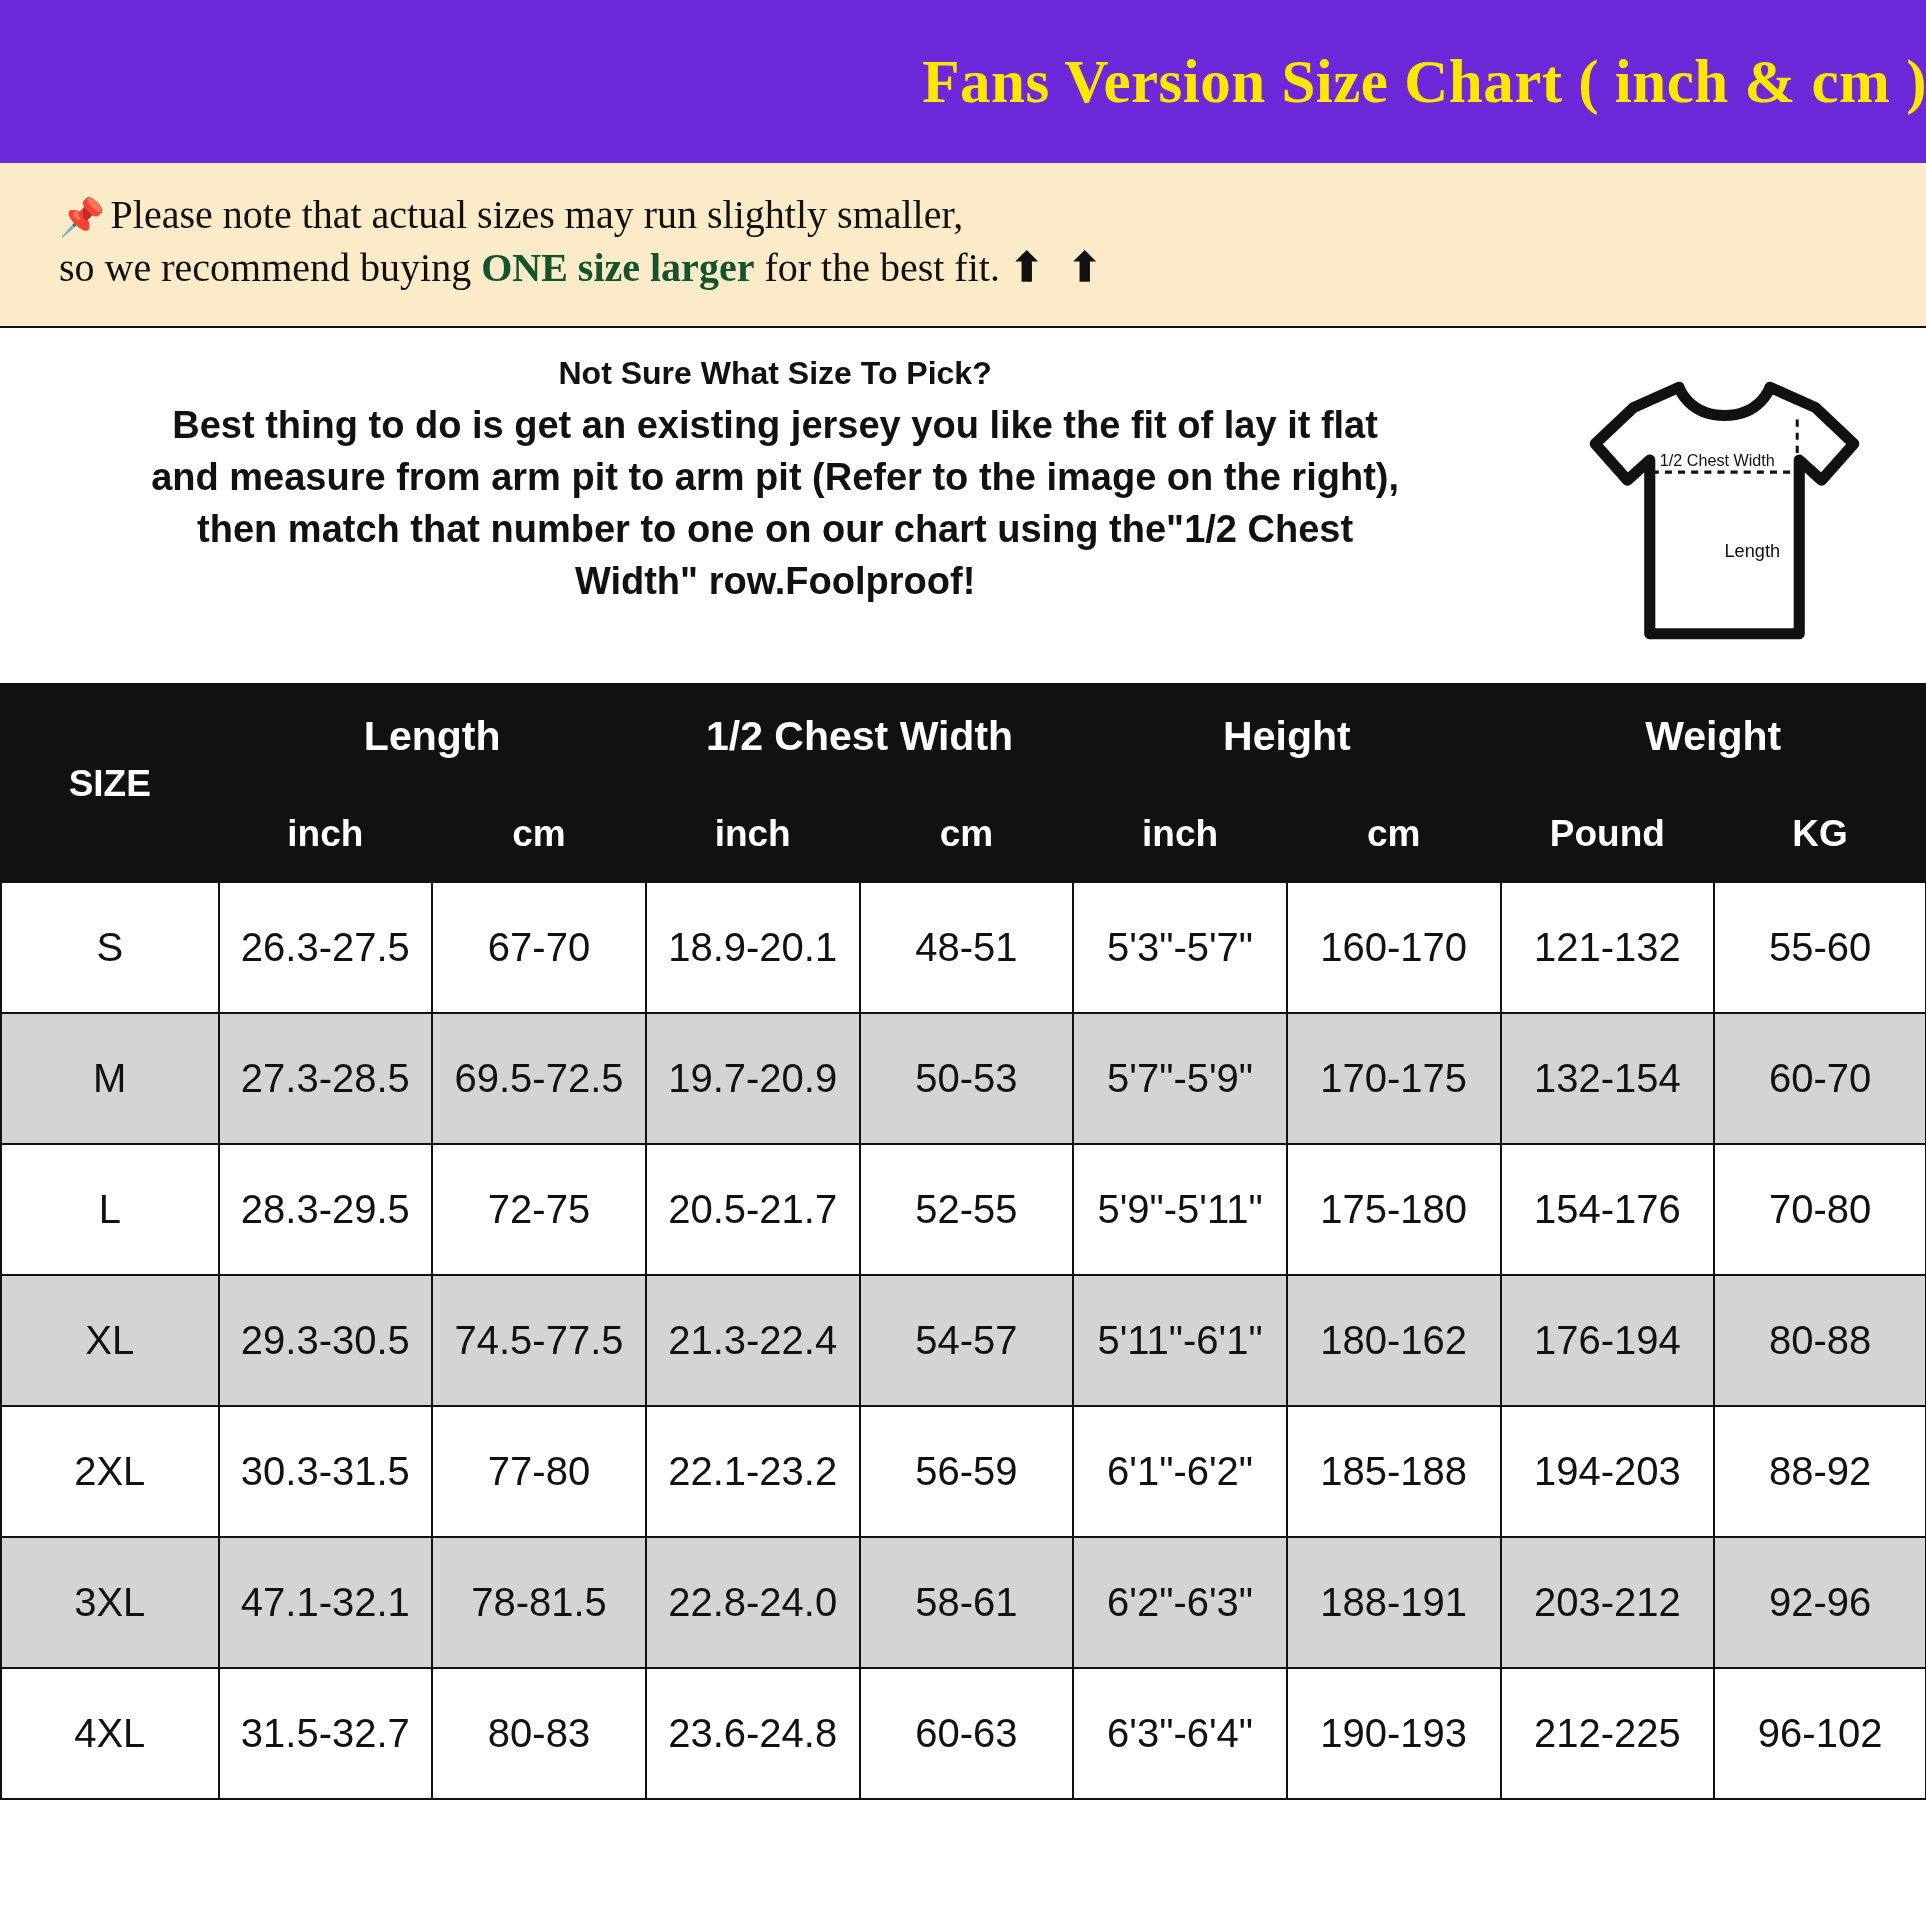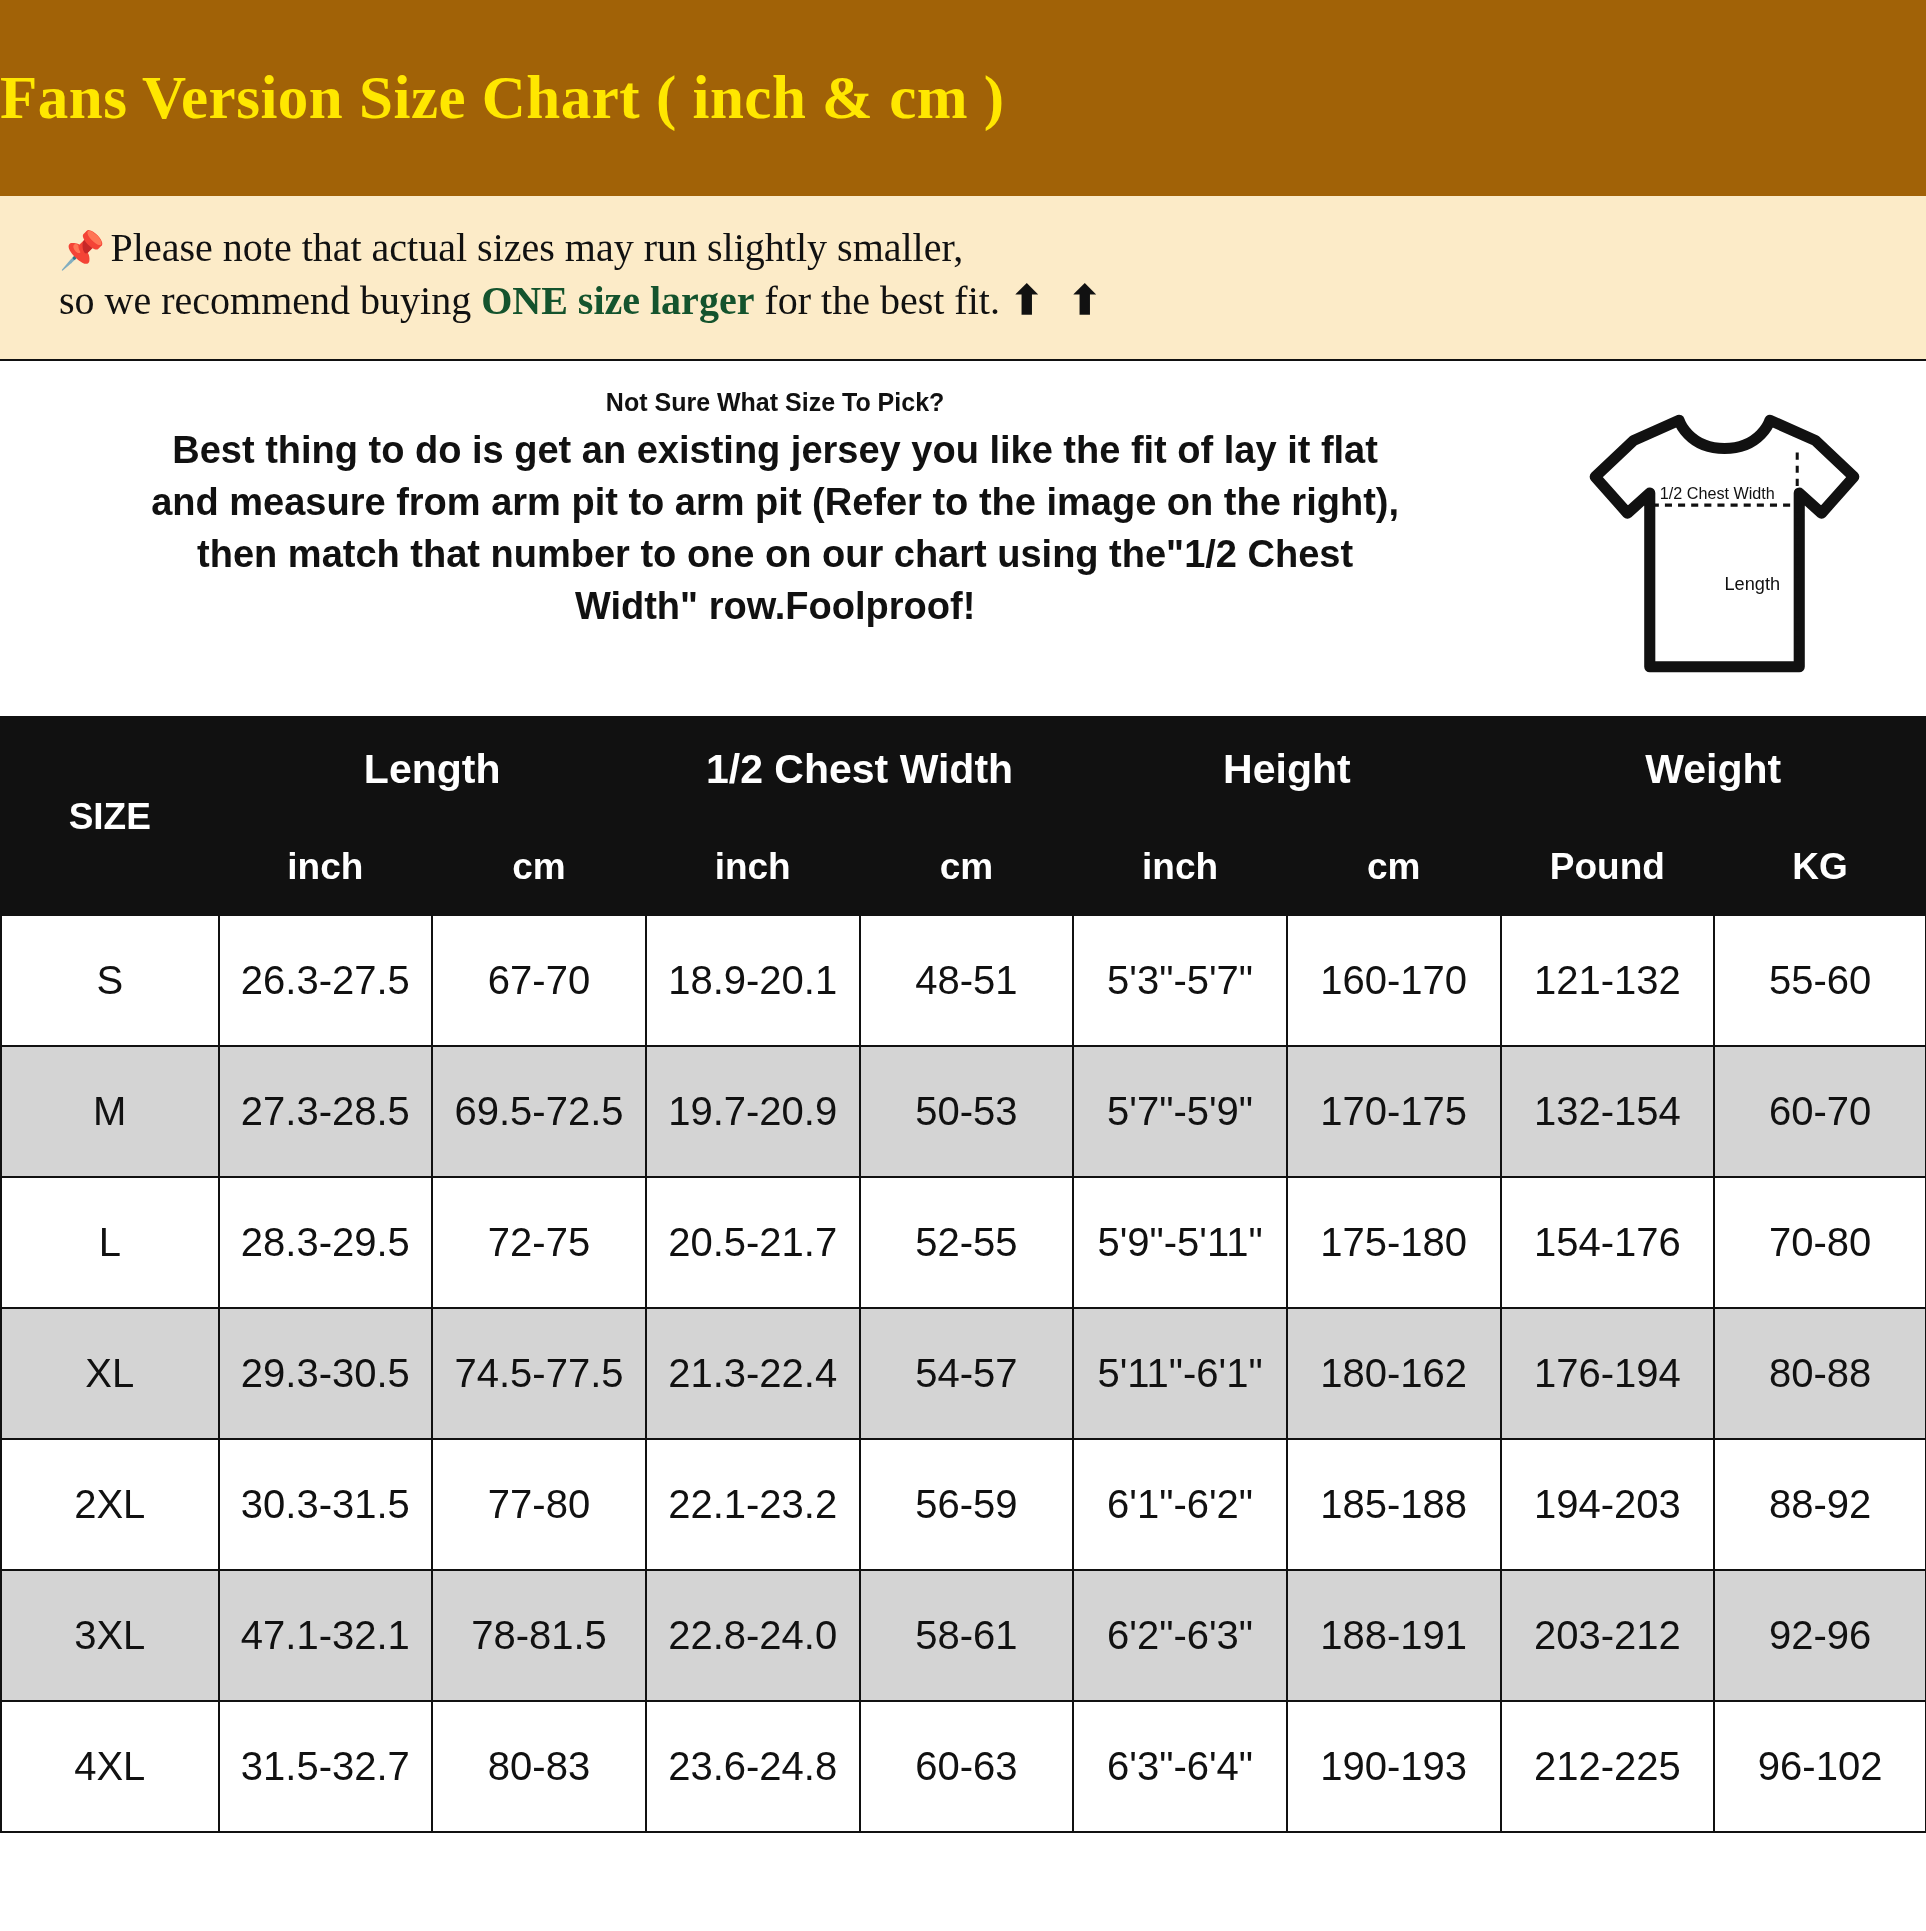--- a/index.html
+++ b/index.html
@@ -12,25 +12,25 @@
   #page {
     width: 1927px;
     height: 1931px;
     position: relative;
     background: #ffffff;
     overflow: hidden;
   }
 
   
   .title-bar {
-    background: #a16207;
-    height: 196px;
+    background: #6d28d9;
+    height: 163px;
     display: flex;
     align-items: center;
-    justify-content: flex-start;
+    justify-content: flex-end;
   }
   .title-text {
     color: #FFE700;
     font-size: 61px;
     font-weight: bold;
     letter-spacing: 0.5px;
     text-align: center;
     font-family: "Liberation Serif", serif;
   }
 
@@ -66,21 +66,21 @@
     border-bottom: 3.7px solid #111111;
     min-height: 358px;
   }
   .advice-text {
     flex: 1 1 auto;
     text-align: center;
     padding-left: 9.2px;
     padding-top: 7.3px;
   }
   .advice-head {
-    font-size: 25px;
+    font-size: 32px;
     font-weight: bold;
     color: #111;
     margin-bottom: 7.3px;
     font-family: "Liberation Sans", sans-serif;
   }
   .advice-body {
     font-size: 38px;
     font-weight: bold;
     color: #111;
     line-height: 1.37;

